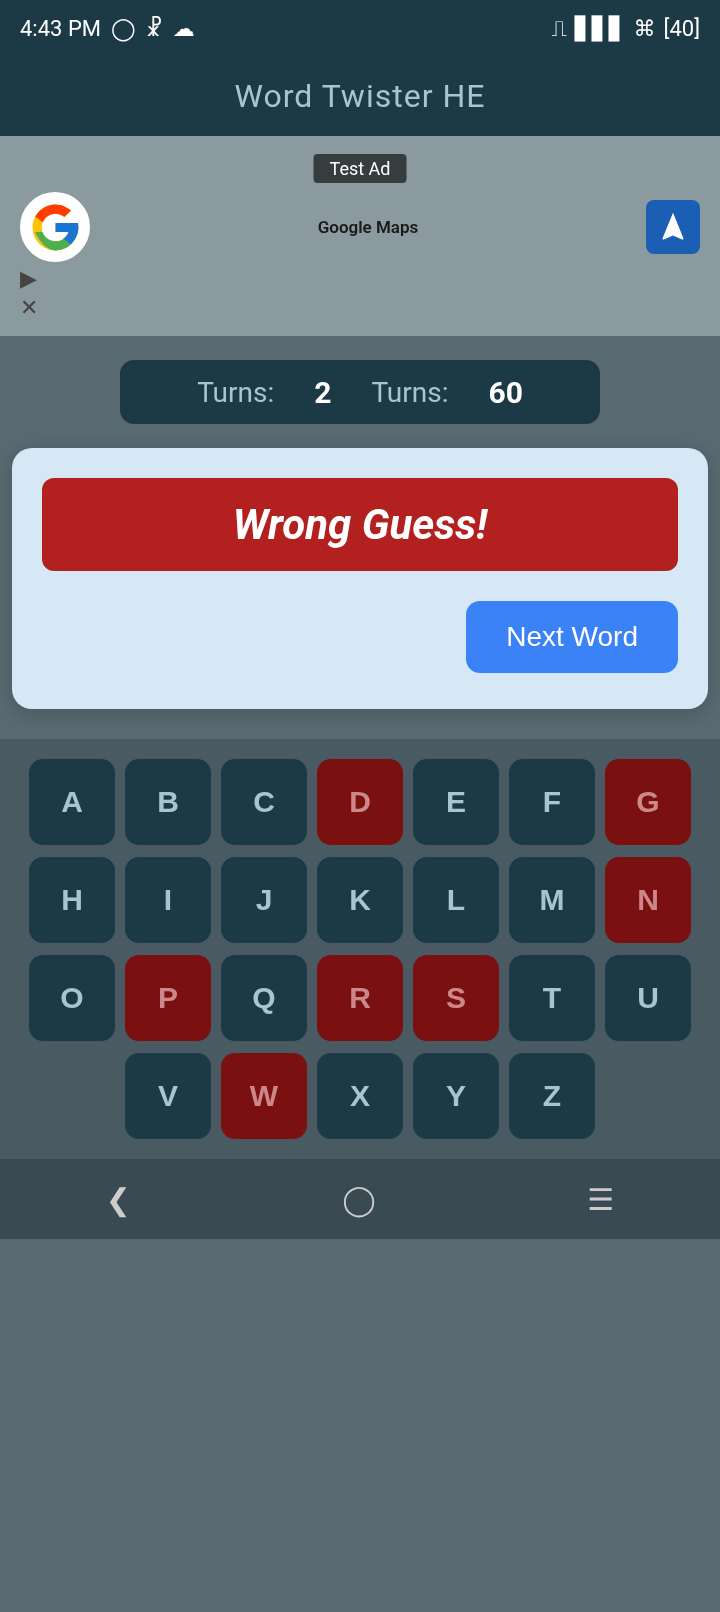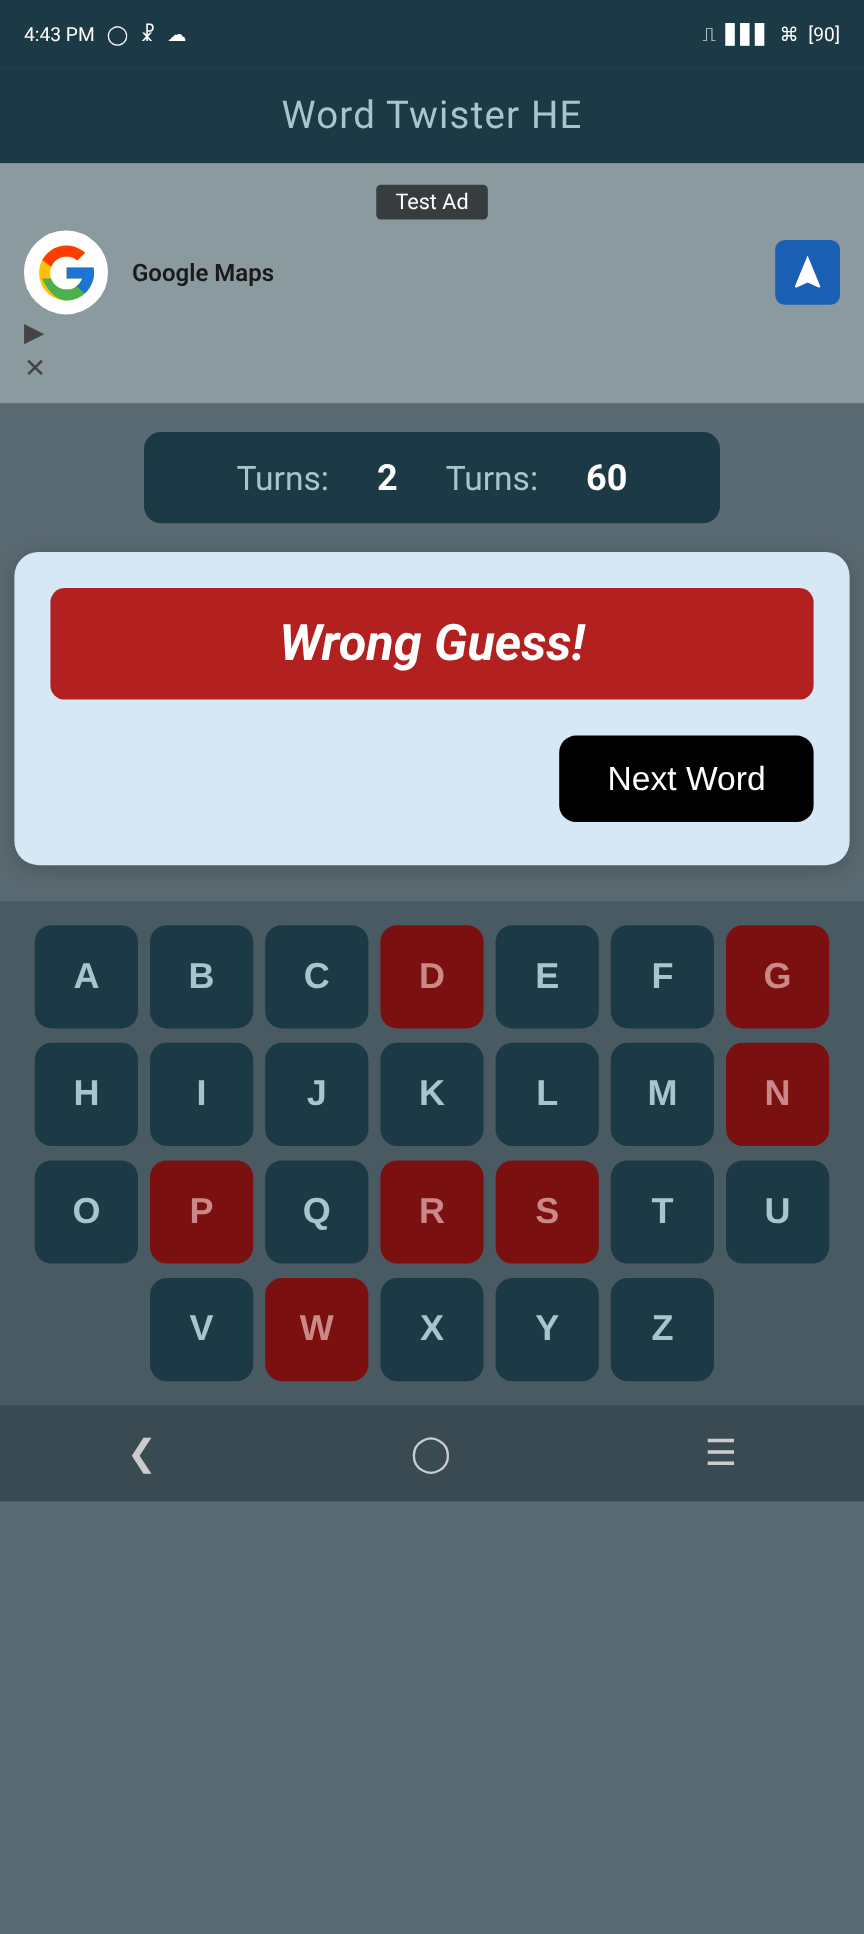--- a/index.html
+++ b/index.html
@@ -16,21 +16,21 @@
     
     .status-bar {
       width: 100%;
       height: 56px;
       background-color: #1c3a45;
       display: flex;
       align-items: center;
       justify-content: space-between;
       padding: 0 20px;
       color: white;
-      font-size: 16px;
+      font-size: 22px;
     }
     .status-left {
       display: flex;
       align-items: center;
       gap: 10px;
     }
     .status-right {
       display: flex;
       align-items: center;
       gap: 8px;
@@ -92,22 +92,23 @@
     }
     .ad-logo svg {
       width: 55px;
       height: 55px;
     }
     .ad-text {
       flex: 1;
     }
     .ad-title {
       color: #1a1a1a;
-      font-size: 20px;
+      font-size: 17px;
       font-weight: 600;
+      text-align: center;
     }
     .ad-subtitle {
       color: #1a5fb4;
       font-size: 20px;
     }
     .ad-nav-icon {
       width: 54px;
       height: 54px;
       background-color: #1a5fb4;
       border-radius: 8px;
@@ -130,21 +131,21 @@
     }
     .ad-close-icon {
       color: #444;
       font-size: 22px;
     }
 
     
     .score-bar {
       margin: 24px auto;
       width: 480px;
-      height: 76px;
+      height: 64px;
       background-color: #1c3a45;
       border-radius: 14px;
       display: flex;
       align-items: center;
       justify-content: center;
       gap: 40px;
     }
     .score-text {
       color: #a8c4cc;
       font-size: 28px;
@@ -179,21 +180,21 @@
       font-style: italic;
     }
     .correct-word-text {
       color: #1a1a1a;
       font-size: 28px;
       margin-bottom: 40px;
       padding-left: 10px;
     }
     .next-word-btn {
       float: right;
-      background-color: #000000;
+      background-color: #3b82f6;
       color: white;
       border: none;
       border-radius: 14px;
       padding: 20px 40px;
       font-size: 28px;
       font-weight: 500;
       cursor: pointer;
     }
     .clearfix::after {
       content: '';
@@ -258,21 +259,21 @@
     <span>4:43 PM</span>
     <span>◯</span>
     <span>☧</span>
     <span>☁</span>
   </div>
   <div class="status-right">
     <span>⎍</span>
     <span>▋▋▋</span>
     <span>⌘</span>
     <span>
-      [<span>90</span>]
+      [<span>40</span>]
     </span>
   </div>
 </div>
 
 <div class="title-bar">
   <span class="title-bar-text">Word Twister HE</span>
 </div>
 
 <div class="ad-banner">
   <div class="ad-label">Test Ad</div>

